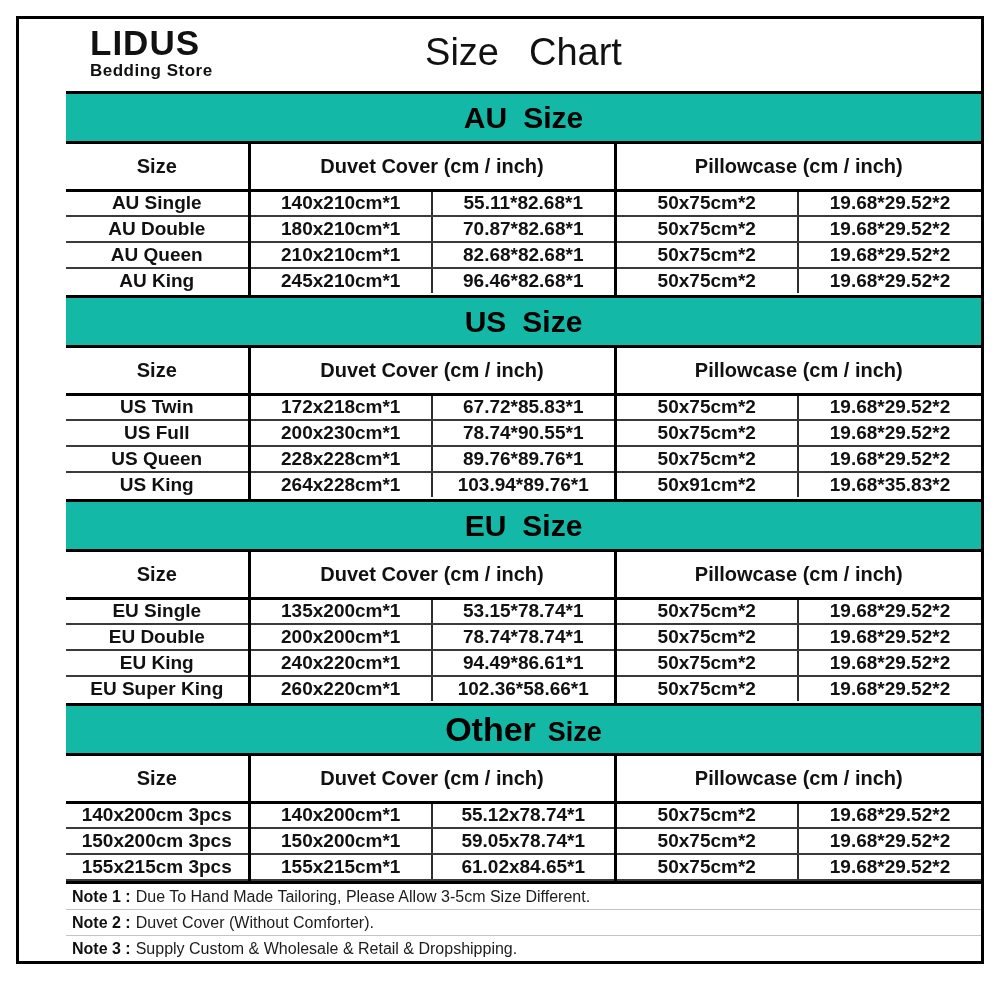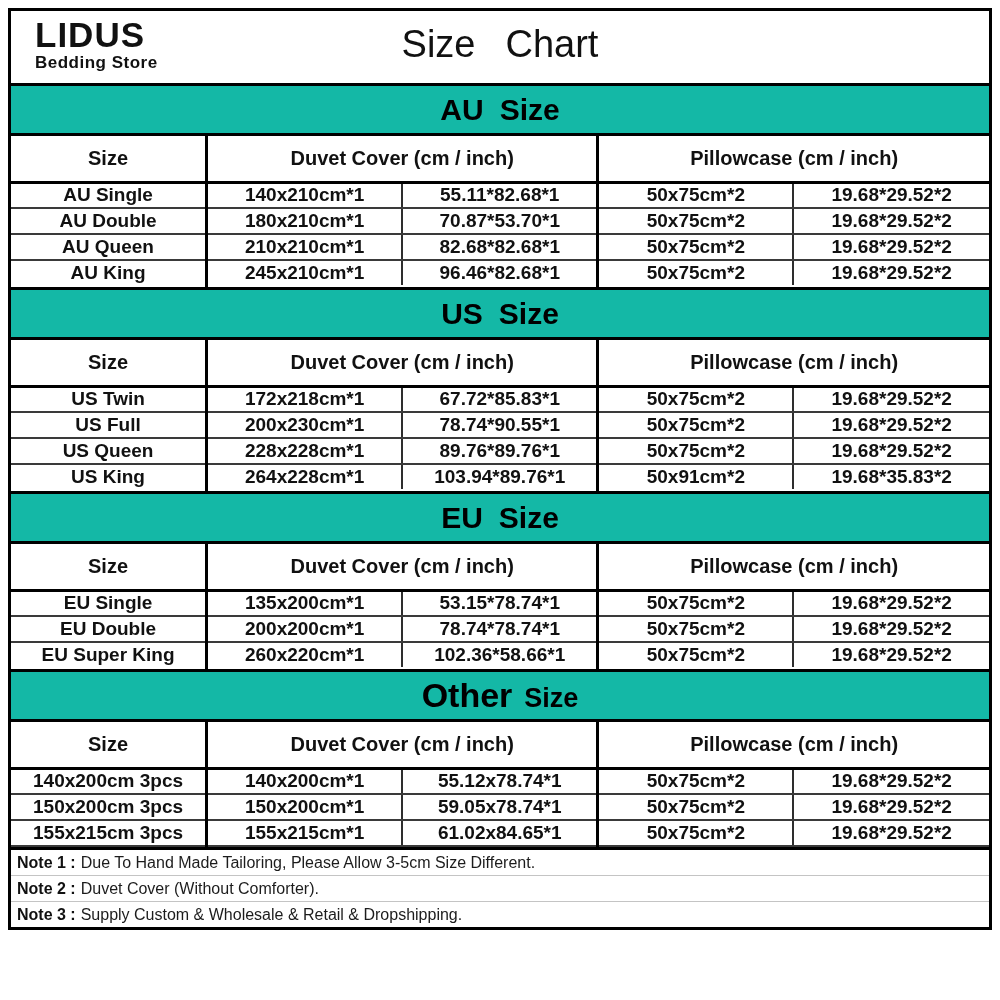--- a/index.html
+++ b/index.html
@@ -4,23 +4,24 @@
 <style>
   html, body {
     margin: 0; padding: 0;
     width: 1000px; height: 1000px;
     background: #ffffff;
     font-family: "Liberation Sans", sans-serif;
     overflow: hidden;
     color: #111;
   }
   .frame {
-    margin: 8px;
+    margin: 16px;
     border: 3px solid #000;
     background: #fff;
+    padding-left: 47px;
   }
   
   .top-strip {
     position: relative;
     height: 72px;
     background: #fff;
   }
   .brand {
     position: absolute;
     left: 24px; top: 6px;
@@ -146,21 +147,21 @@
         <tr class="data-row">
           <td class="c1">AU Single</td>
           <td class="c2">140x210cm*1</td>
           <td class="c3">55.11*82.68*1</td>
           <td class="c4">50x75cm*2</td>
           <td>19.68*29.52*2</td>
         </tr>
         <tr class="data-row">
           <td class="c1">AU Double</td>
           <td class="c2">180x210cm*1</td>
-          <td class="c3">70.87*53.70*1</td>
+          <td class="c3">70.87*82.68*1</td>
           <td class="c4">50x75cm*2</td>
           <td>19.68*29.52*2</td>
         </tr>
         <tr class="data-row">
           <td class="c1">AU Queen</td>
           <td class="c2">210x210cm*1</td>
           <td class="c3">82.68*82.68*1</td>
           <td class="c4">50x75cm*2</td>
           <td>19.68*29.52*2</td>
         </tr>
@@ -255,20 +256,27 @@
           <td>19.68*29.52*2</td>
         </tr>
         <tr class="data-row">
           <td class="c1">EU Double</td>
           <td class="c2">200x200cm*1</td>
           <td class="c3">78.74*78.74*1</td>
           <td class="c4">50x75cm*2</td>
           <td>19.68*29.52*2</td>
         </tr>
         <tr class="data-row">
+          <td class="c1">EU King</td>
+          <td class="c2">240x220cm*1</td>
+          <td class="c3">94.49*86.61*1</td>
+          <td class="c4">50x75cm*2</td>
+          <td>19.68*29.52*2</td>
+        </tr>
+        <tr class="data-row">
           <td class="c1">EU Super King</td>
           <td class="c2">260x220cm*1</td>
           <td class="c3">102.36*58.66*1</td>
           <td class="c4">50x75cm*2</td>
           <td>19.68*29.52*2</td>
         </tr>
       </tbody>
     </table>
   </div>
 

